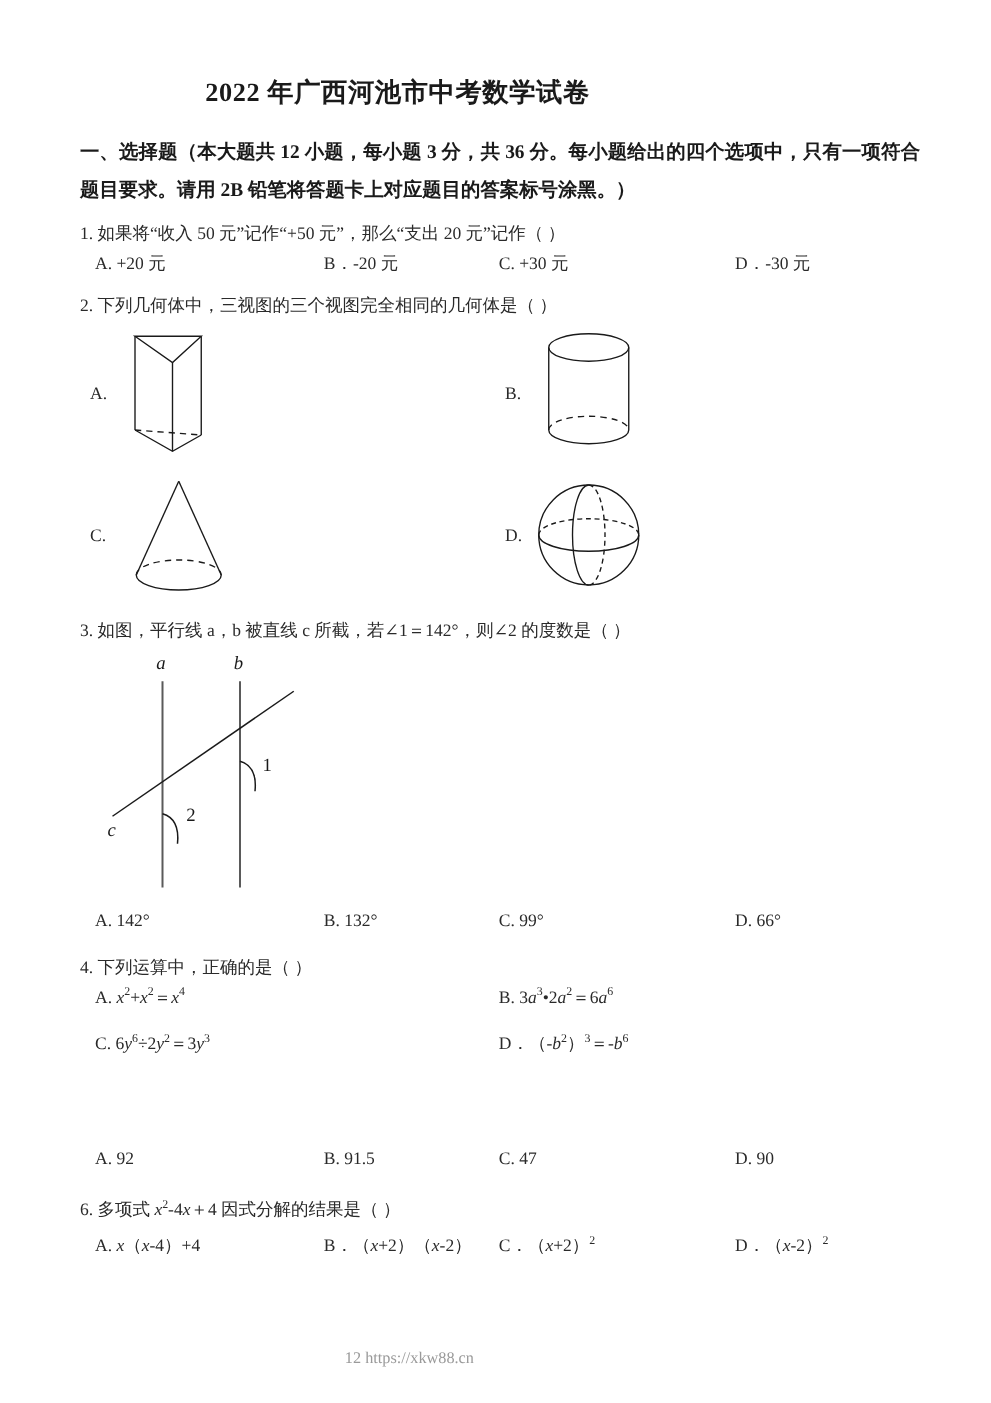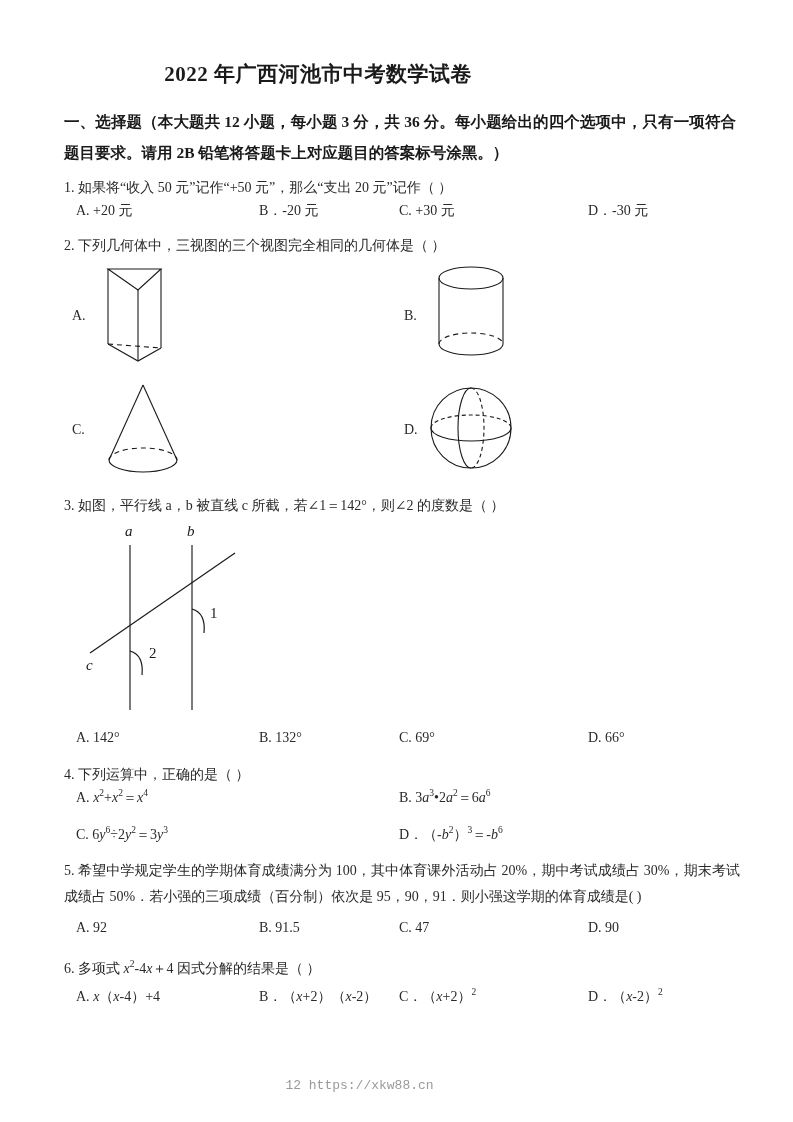--- a/index.html
+++ b/index.html
@@ -59,22 +59,21 @@
   .diagram3{position:absolute;left:70px;top:525px;width:200px;height:190px;}
   .dlabel{position:absolute;font-style:italic;font-size:15px;color:#1a1a1a;
           font-family:"Liberation Serif",serif;}
   .anum{position:absolute;font-size:15px;color:#1a1a1a;}
 
   .footer{
     position:absolute;left:0;top:1078px;width:655px;
     text-align:center;
     font-size:13px;
     color:#9a9a9a;
-    font-family:Liberation Mono, monospace;
-    padding-left:32px;
+    font-family:Liberation Serif, serif;
   }
 </style>
 </head>
 <body>
 
 <div class="page">
 
   <div class="title">2022 年广西河池市中考数学试卷</div>
 
   <div class="instructions">一、选择题（本大题共 12 小题，每小题 3 分，共 36 分。每小题给出的四个选项中，只有一项符合题目要求。请用 2B 铅笔将答题卡上对应题目的答案标号涂黑。）</div>
@@ -161,35 +160,34 @@
     <span class="dlabel" style="left:55px;top:-2px;">a</span>
     <span class="dlabel" style="left:117px;top:-2px;">b</span>
     <span class="dlabel" style="left:16px;top:132px;">c</span>
     <span class="anum" style="left:140px;top:80px;">1</span>
     <span class="anum" style="left:79px;top:120px;">2</span>
   </div>
 
   <div class="opts" style="left:64px;top:730px;">
     <span class="opt o1">A. 142°</span>
     <span class="opt o2">B. 132°</span>
-    <span class="opt o3">C. 69°</span>
+    <span class="opt o3">C. 99°</span>
     <span class="opt o4">D. 66°</span>
   </div>
 
   <div class="qtext" style="left:64px;top:762px;width:680px;">4. 下列运算中，正确的是（     ）</div>
   <div class="opts opt-wide" style="left:64px;top:789px;">
     <span class="opt o1">A. <i>x</i><sup>2</sup>+<i>x</i><sup>2</sup>＝<i>x</i><sup>4</sup></span>
     <span class="opt o2">B. 3<i>a</i><sup>3</sup>•2<i>a</i><sup>2</sup>＝6<i>a</i><sup>6</sup></span>
   </div>
   <div class="opts opt-wide" style="left:64px;top:826px;">
     <span class="opt o1">C. 6<i>y</i><sup>6</sup>÷2<i>y</i><sup>2</sup>＝3<i>y</i><sup>3</sup></span>
     <span class="opt o2">D．（-<i>b</i><sup>2</sup>）<sup>3</sup>＝-<i>b</i><sup>6</sup></span>
   </div>
 
-  <div class="qtext" style="left:64px;top:858px;width:676px;text-align:justify;">5. 希望中学规定学生的学期体育成绩满分为 100，其中体育课外活动占 20%，期中考试成绩占 30%，期末考试成绩占 50%．若小强的三项成绩（百分制）依次是 95，90，91．则小强这学期的体育成绩是(     )</div>
   <div class="opts" style="left:64px;top:920px;">
     <span class="opt o1">A. 92</span>
     <span class="opt o2">B. 91.5</span>
     <span class="opt o3">C. 47</span>
     <span class="opt o4">D. 90</span>
   </div>
 
   <div class="qtext" style="left:64px;top:956px;width:680px;">6. 多项式 <i>x</i><sup>2</sup>-4<i>x</i>＋4 因式分解的结果是（     ）</div>
   <div class="opts" style="left:64px;top:988px;">
     <span class="opt o1">A. <i>x</i>（<i>x</i>-4）+4</span>

